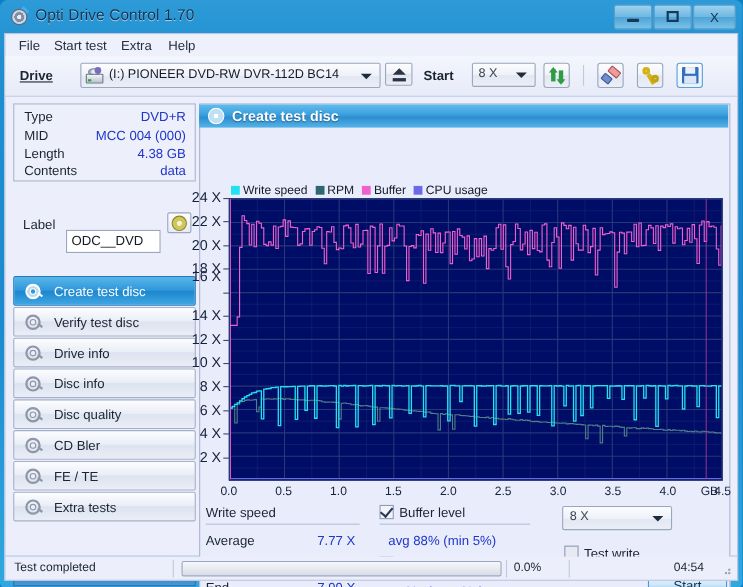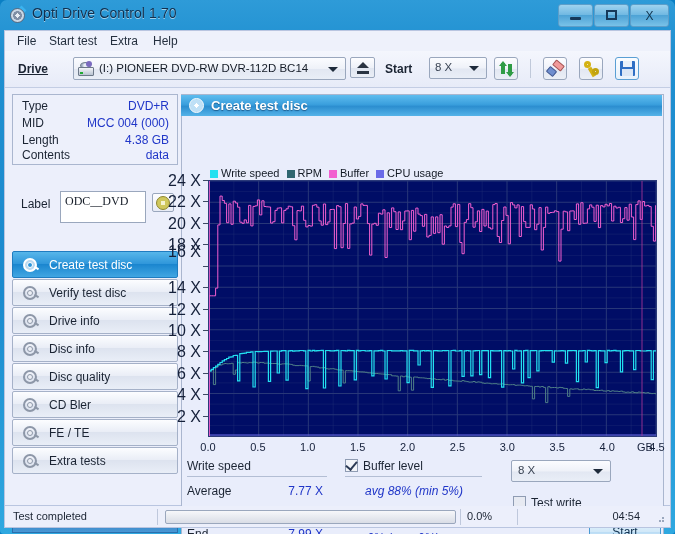--- a/index.html
+++ b/index.html
@@ -244,21 +244,21 @@
   
   .legend{position:absolute;left:205px;top:116px;height:14px;font-size:11px;color:#131a24;}
   .lg-item{float:left;margin-right:7px;}
   .lg-sw{display:inline-block;width:8px;height:8px;margin-right:3px;vertical-align:-1px;}
   
   .plot{
     position:absolute;left:203px;top:129px;width:449px;height:257px;
     background:#000d66;border:1px solid #2b3a7a;box-sizing:border-box;overflow:hidden;
   }
   .yaxis-lbl{
-    position:absolute;font-size:16px;color:#15203a;text-align:right;width:34px;
+    position:absolute;font-size:13px;color:#15203a;text-align:right;width:34px;
   }
   .ytick{position:absolute;left:198px;width:5px;height:1px;background:#3d4a63;}
   .xaxis-lbl{
     position:absolute;font-size:11px;color:#15203a;text-align:center;width:40px;
   }
   
   .stat-title{position:absolute;font-size:12px;color:#1b2433;}
   .stat-rule{position:absolute;height:1px;background:#b3bed4;}
   .stat-key{position:absolute;font-size:12px;color:#1b2433;}
   .stat-val{position:absolute;font-size:12px;color:#2036c8;text-align:right;width:60px;}
@@ -394,21 +394,21 @@
       <div class="kv-key" style="left:9px;top:4px;">Type</div>
       <div class="kv-val" style="right:8px;top:4px;">DVD+R</div>
       <div class="kv-key" style="left:9px;top:21px;">MID</div>
       <div class="kv-val" style="right:8px;top:21px;">MCC 004 (000)</div>
       <div class="kv-key" style="left:9px;top:38px;">Length</div>
       <div class="kv-val" style="right:8px;top:38px;">4.38 GB</div>
       <div class="kv-key" style="left:9px;top:53px;">Contents</div>
       <div class="kv-val" style="right:8px;top:53px;">data</div>
     </div>
     <div class="kv-key" style="position:absolute;left:16px;top:146px;">Label</div>
-    <div class="textfield" style="left:55px;top:140px;width:86px;height:32px;font-family:Liberation Serif, serif;">ODC__DVD</div>
+    <div class="textfield" style="left:55px;top:158px;width:86px;height:21px;">ODC__DVD</div>
     <div class="cdico" style="left:147px;top:142px;">
       <div class="d"></div>
     </div>
 
     <div class="navbtn sel" style="top:200px;">
       <div class="navico">
           <div class="ring"></div>
           <div class="hub"></div>
           <div class="tail"></div>
         </div>
@@ -598,21 +598,21 @@
     <div class="stat-key" style="left:182px;top:454px;">Start</div>
     <div class="stat-val" style="left:258px;top:454px;">6.14 X</div>
     <div class="stat-key" style="left:182px;top:476px;">End</div>
     <div class="stat-val" style="left:258px;top:476px;">7.99 X</div>
 
     <div class="cbbox" style="left:340px;top:408px;">
         <div class="tick"></div>
       </div>
     <div class="cbwrap" style="left:358px;top:408px;">Buffer level</div>
     <div class="stat-rule" style="left:340px;top:425px;width:137px;"></div>
-    <div class="bluetext" style="left:360px;top:433px;font-style:italic;">avg 88% (min 5%)</div>
+    <div class="bluetext" style="left:348px;top:433px;">avg 88% (min 5%)</div>
 
     <div class="cbbox" style="left:340px;top:455px;">
         <div class="tick"></div>
       </div>
     <div class="cbwrap" style="left:358px;top:455px;">CPU usage</div>
     <div class="stat-rule" style="left:340px;top:472px;width:137px;"></div>
     <div class="bluetext" style="left:340px;top:480px;">avg 0% (max 0%)</div>
 
     <div class="combo" style="left:506px;top:409px;width:100px;height:22px;">
       <div style="position:absolute;left:6px;top:3px;font-size:11.5px;color:#3b4555;">8 X</div>

